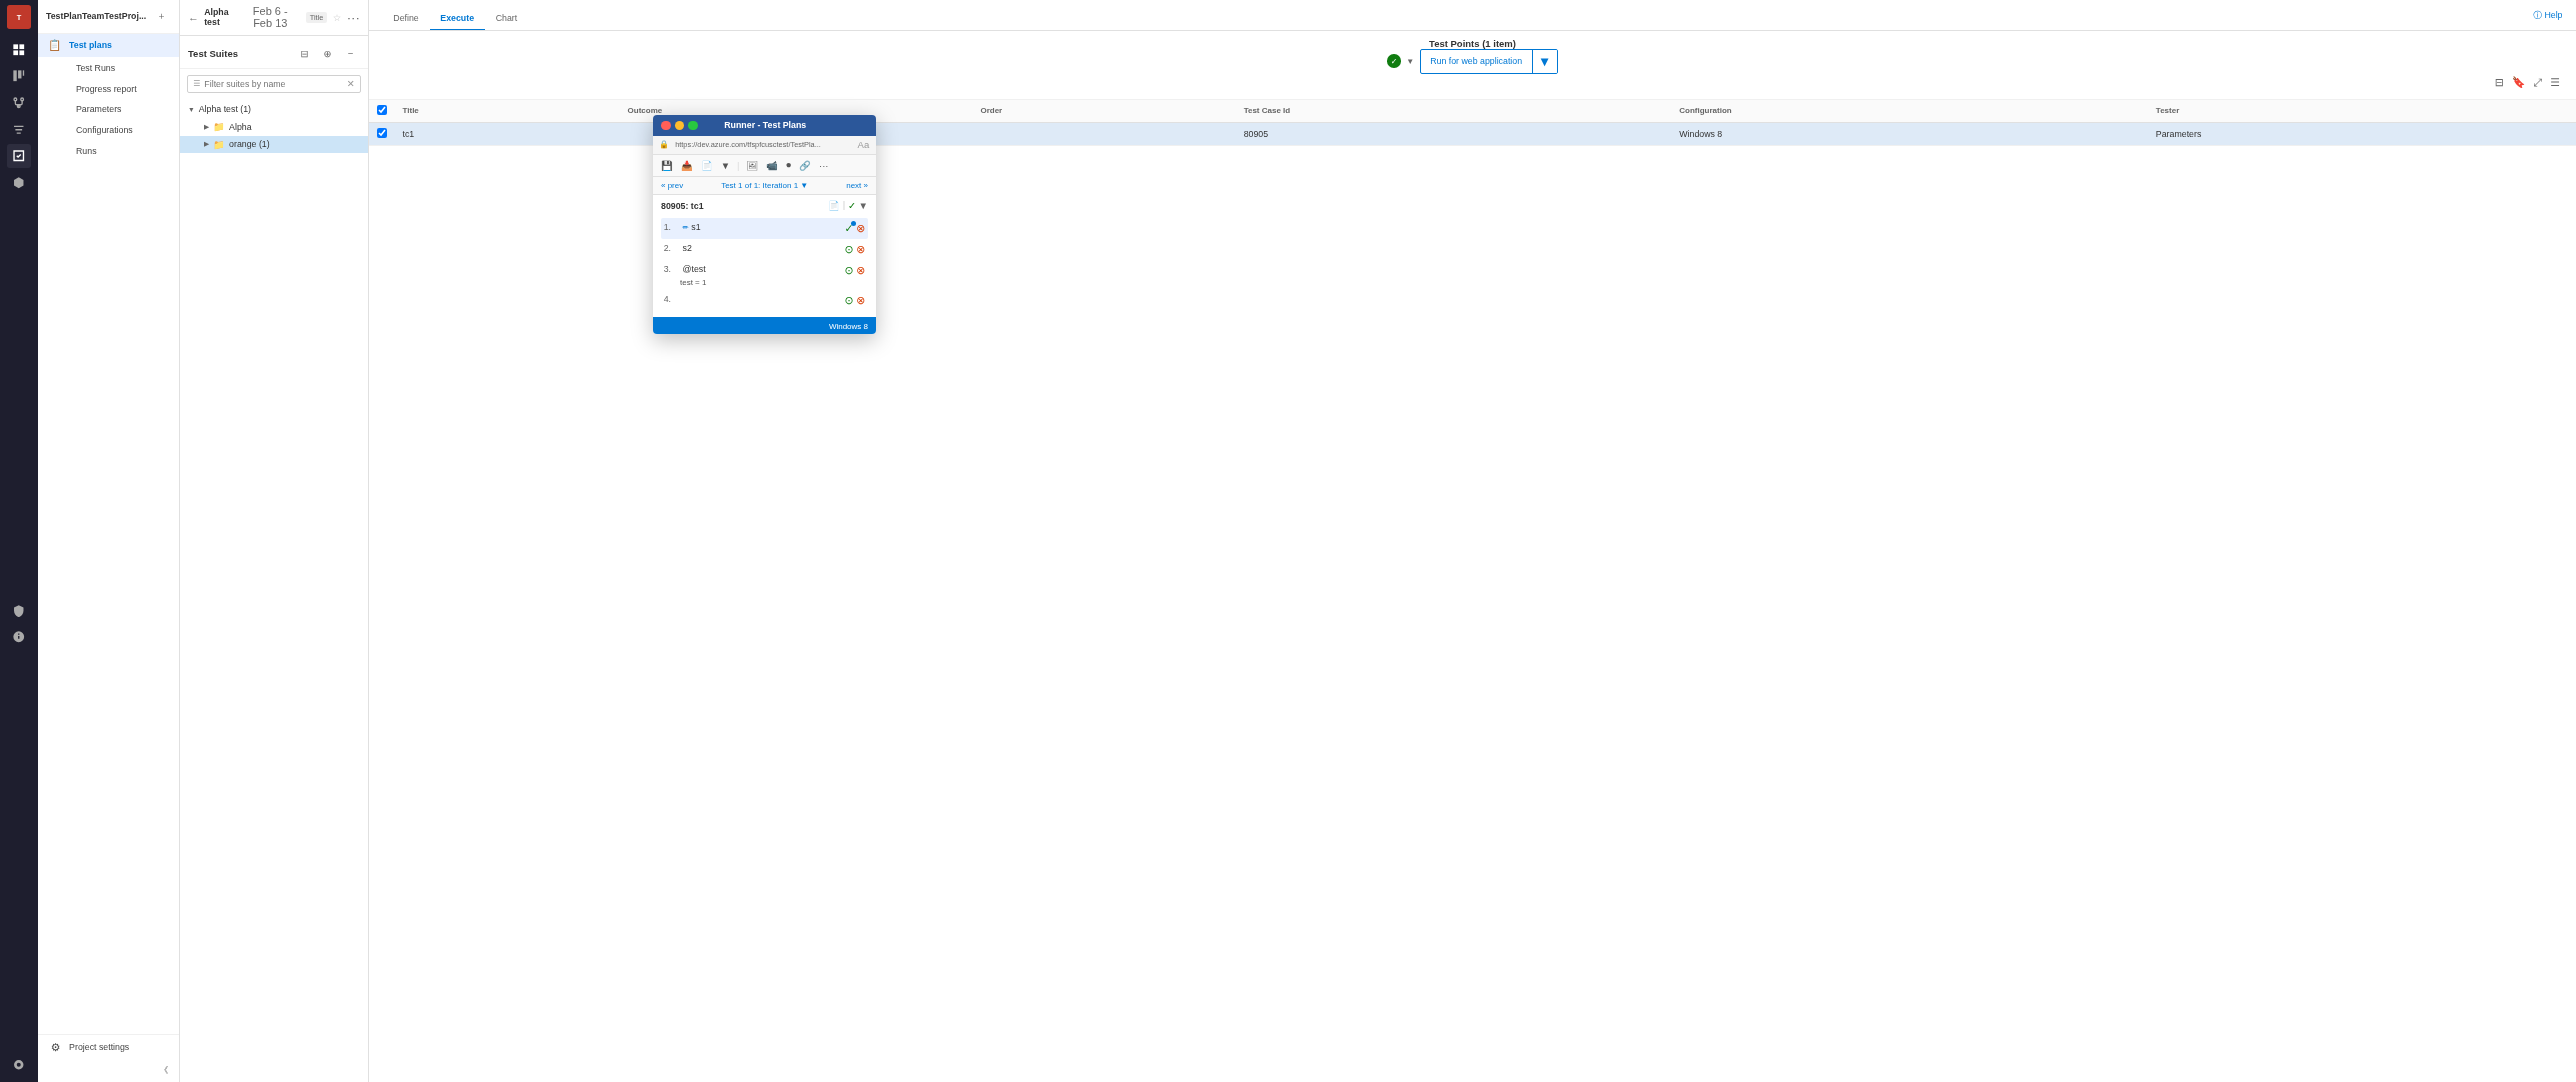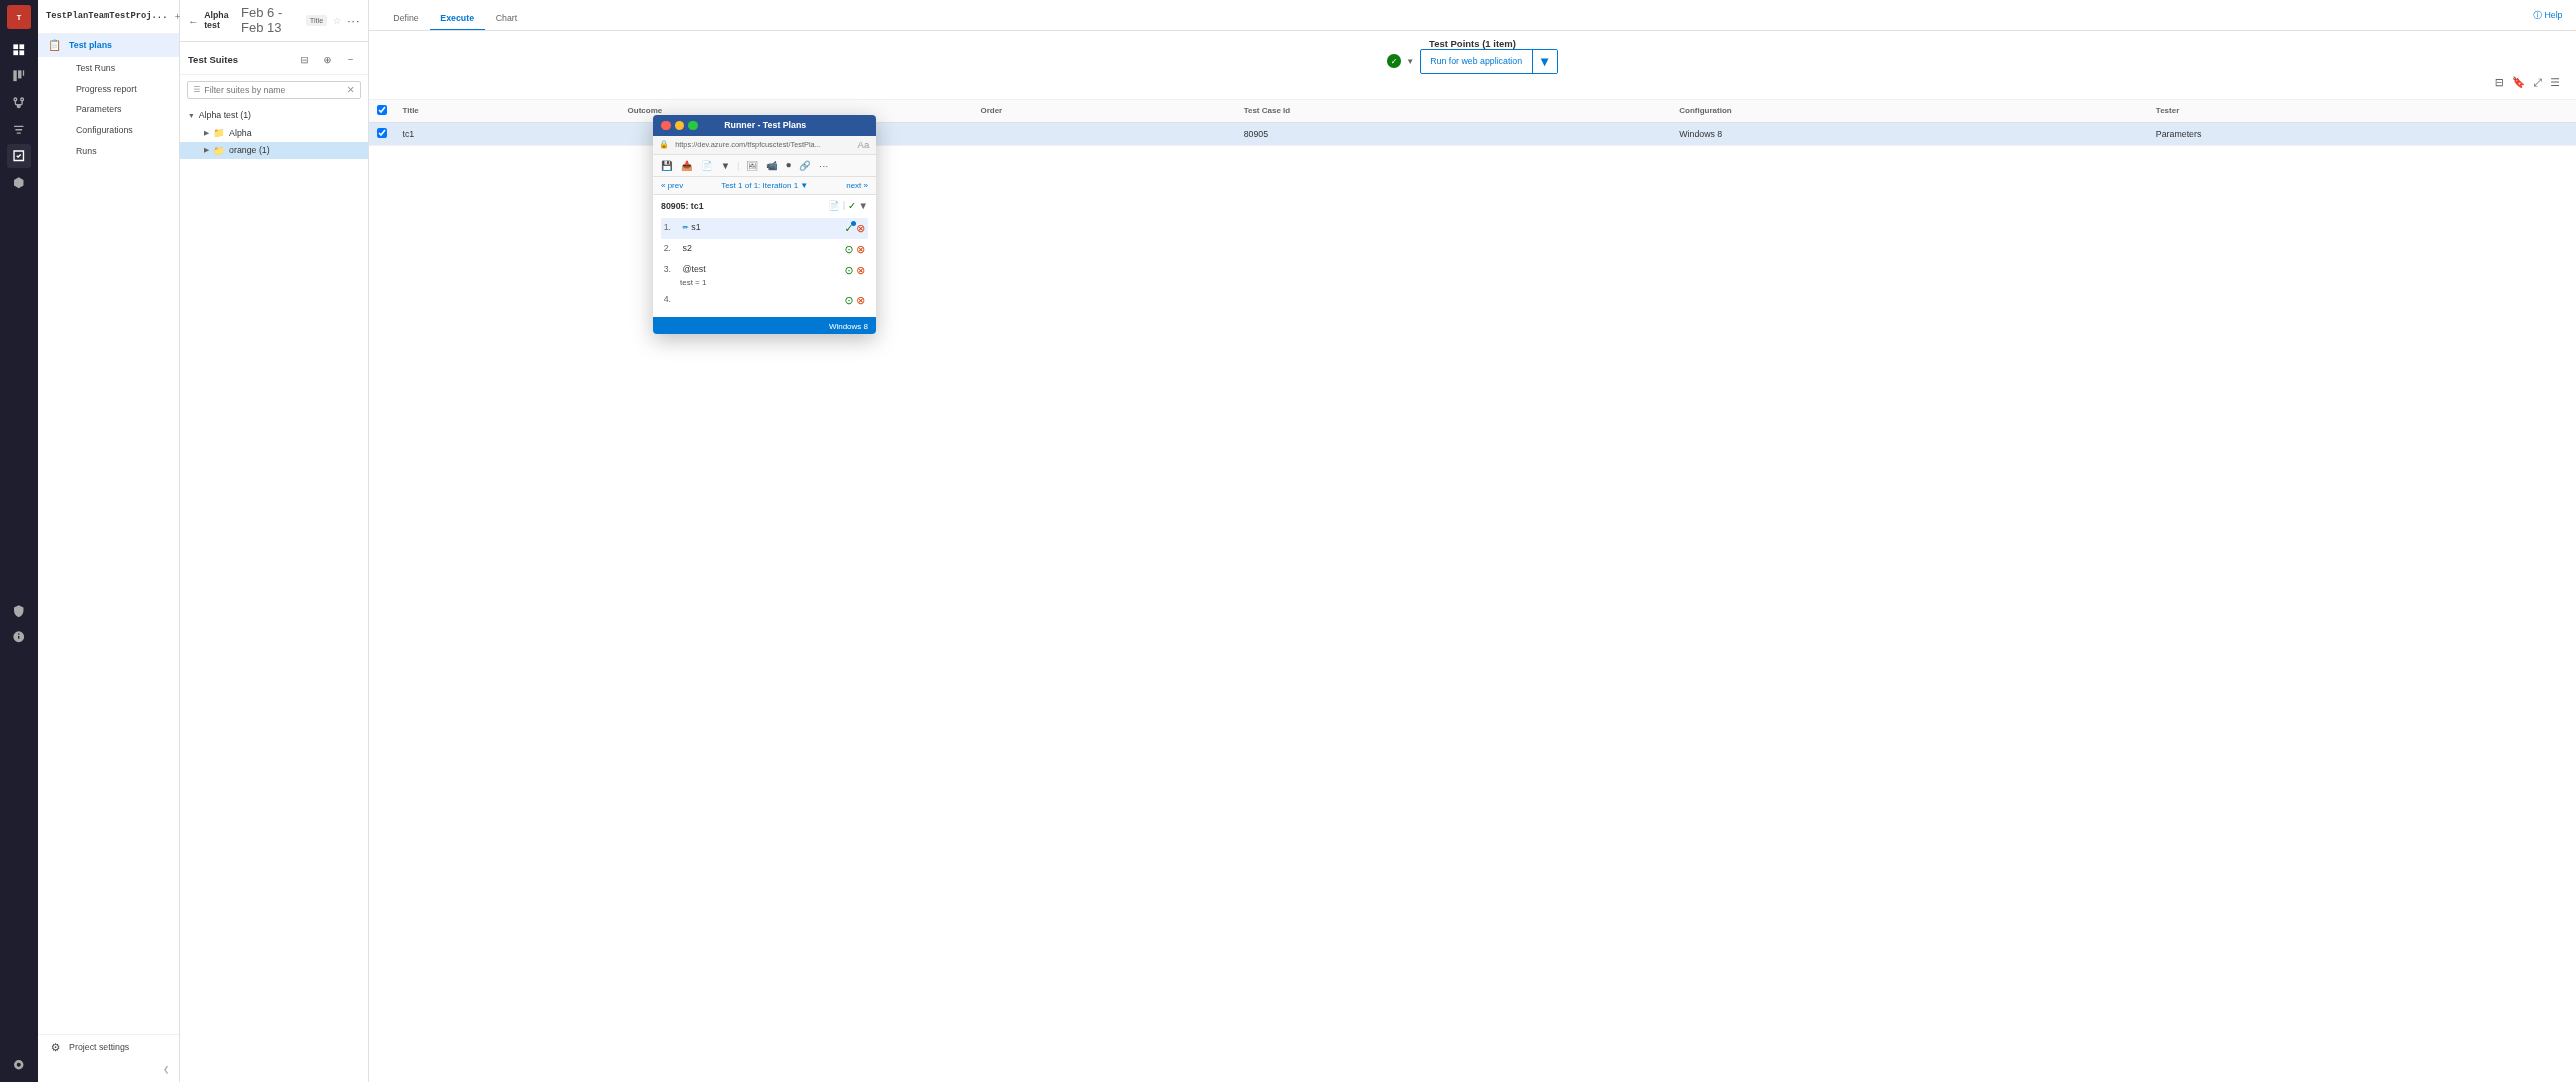--- a/index.html
+++ b/index.html
@@ -52,21 +52,20 @@
       display: flex;
       align-items: center;
       gap: 5.4px;
       border-bottom: 0.7px solid #f0f0f0;
     }
     .nav-header-title {
       font-size: 8.8px;
       font-weight: 600;
       color: #333;
       flex: 1;
-      font-family: Liberation Mono, monospace;
     }
     .nav-item {
       display: flex;
       align-items: center;
       gap: 6.8px;
       padding: 5.4px 10.8px;
       cursor: pointer;
       color: #444;
       font-size: 8.8px;
     }
@@ -401,21 +400,21 @@
       <span>《</span>
     </div>
   </div>
 </div>
 
 <div style="display:flex; flex-direction:column; width:189px; border-right:0.7px solid #e0e0e0; background:#fff; flex-shrink:0;">
 
   <div class="back-nav">
     <button class="back-btn">←</button>
     <span class="back-label">Alpha test</span>
-    <span style="font-size:13px;color:#666;margin-left:4px;">Feb 6 - Feb 13</span>
+    <span style="font-size:11px;color:#666;margin-left:4px;text-align:center;">Feb 6 - Feb 13</span>
     <span class="back-badge" style="margin-left:4px;">Title</span>
     <button class="back-star">☆</button>
     <button class="back-more">···</button>
   </div>
 
   <div class="suite-panel" style="border-right:none; width:100%;">
     <div class="suite-header">
       <span class="suite-title">Test Suites</span>
       <div class="suite-actions">
         <button class="suite-btn">⊟</button>

